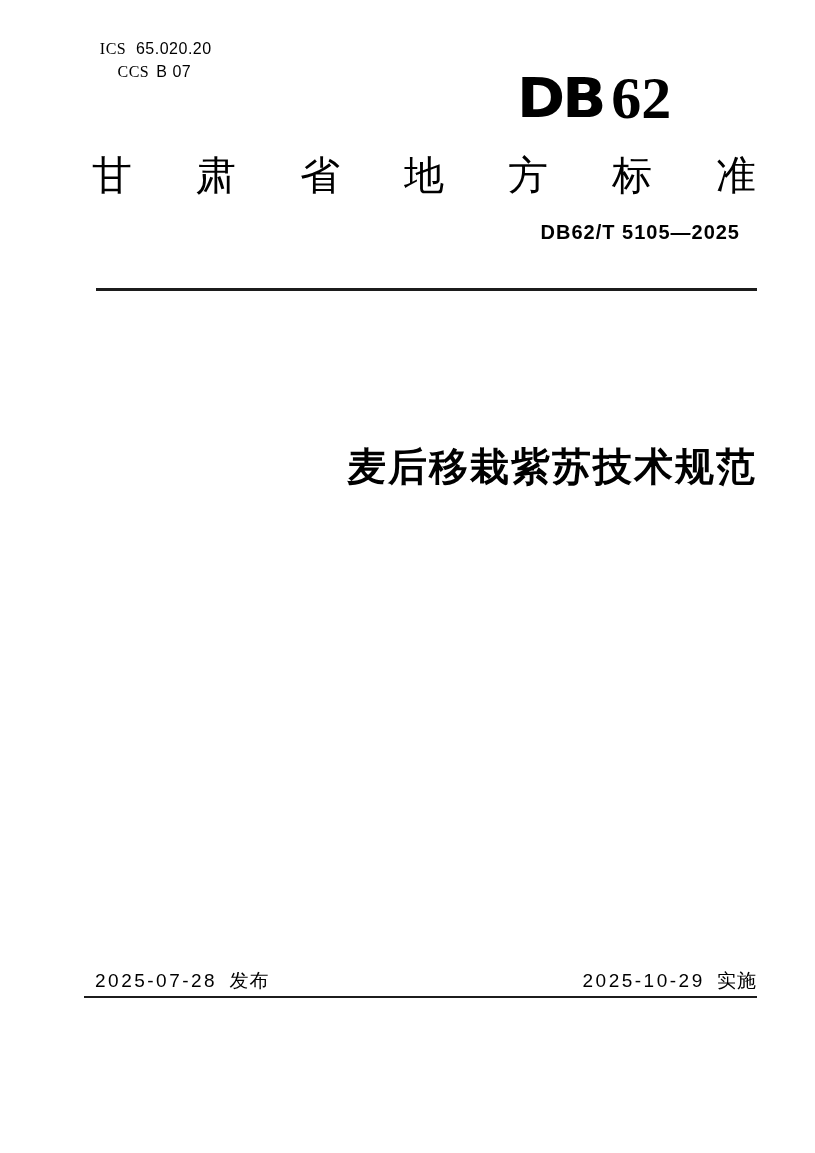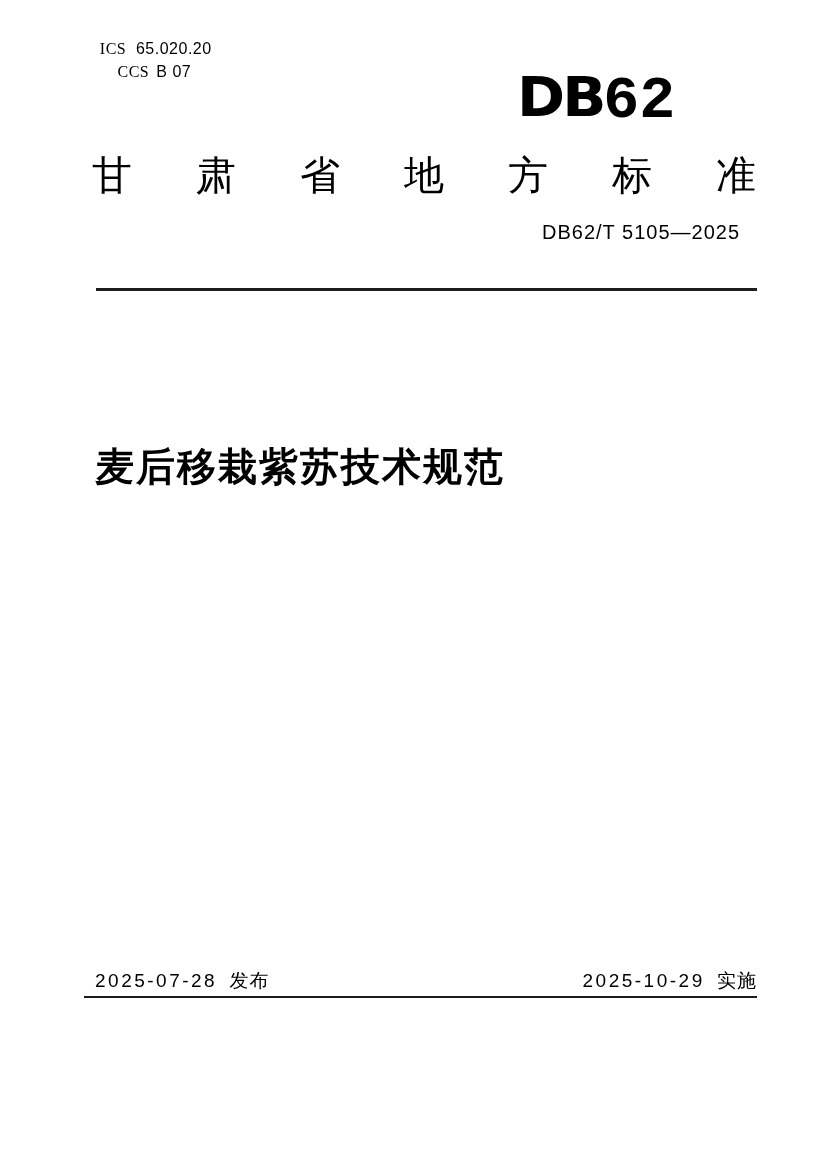--- a/index.html
+++ b/index.html
@@ -45,23 +45,24 @@
   }
   .logo .db {
     font-family: "DejaVu Sans", sans-serif;
     font-weight: 900;
     font-size: 58px;
     letter-spacing: -3px;
     display: inline-block;
     transform: scaleY(0.95);
   }
   .logo .num {
-    font-family: Liberation Mono, monospace;
+    font-family: Liberation Serif, serif;
     font-weight: 700;
     font-size: 60px;
+    margin-left: 8px;
     display: inline-block;
   }
 
   
   .std-name {
     position: absolute;
     left: 92px;
     top: 153px;
     font-size: 40px;
     letter-spacing: 64px;
@@ -70,37 +71,38 @@
   }
 
   
   .std-number {
     position: absolute;
     right: 75px;
     top: 221px;
     font-size: 20px;
     letter-spacing: 1px;
     white-space: nowrap;
+    font-weight: bold;
   }
 
   .rule-top {
     position: absolute;
     left: 96px;
     top: 288px;
     width: 661px;
     height: 3px;
     background: #1c1c1c;
   }
 
   .doc-title {
     position: absolute;
     left: 95px;
     top: 440px;
     width: 662px;
-    text-align: left;
+    text-align: right;
     font-size: 39px;
     font-weight: bold;
     letter-spacing: 2px;
     white-space: nowrap;
   }
 
   .date-row {
     position: absolute;
     left: 0;
     top: 968px;

